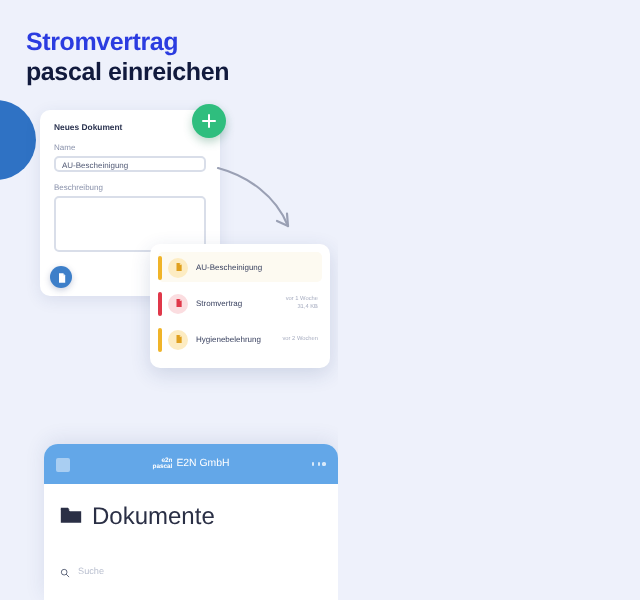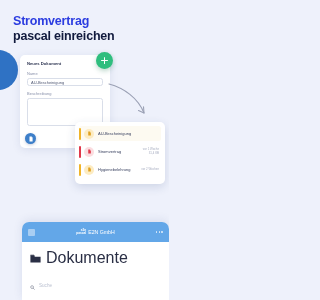--- a/index.html
+++ b/index.html
@@ -237,21 +237,21 @@
     display:block;
   }
   .app-body { padding:7px 8px 0 8px; }
   .app-title-row {
     display:flex;
     align-items:center;
     gap:5px;
     margin-bottom:9px;
   }
   .app-title-row .ttl {
-    font-size:16px;
+    font-size:12px;
     color:#2a2f45;
   }
   .search-row {
     display:flex;
     align-items:center;
     gap:4px;
     margin-bottom:9px;
   }
   .search-row .sph {
     font-size:4.6px;

